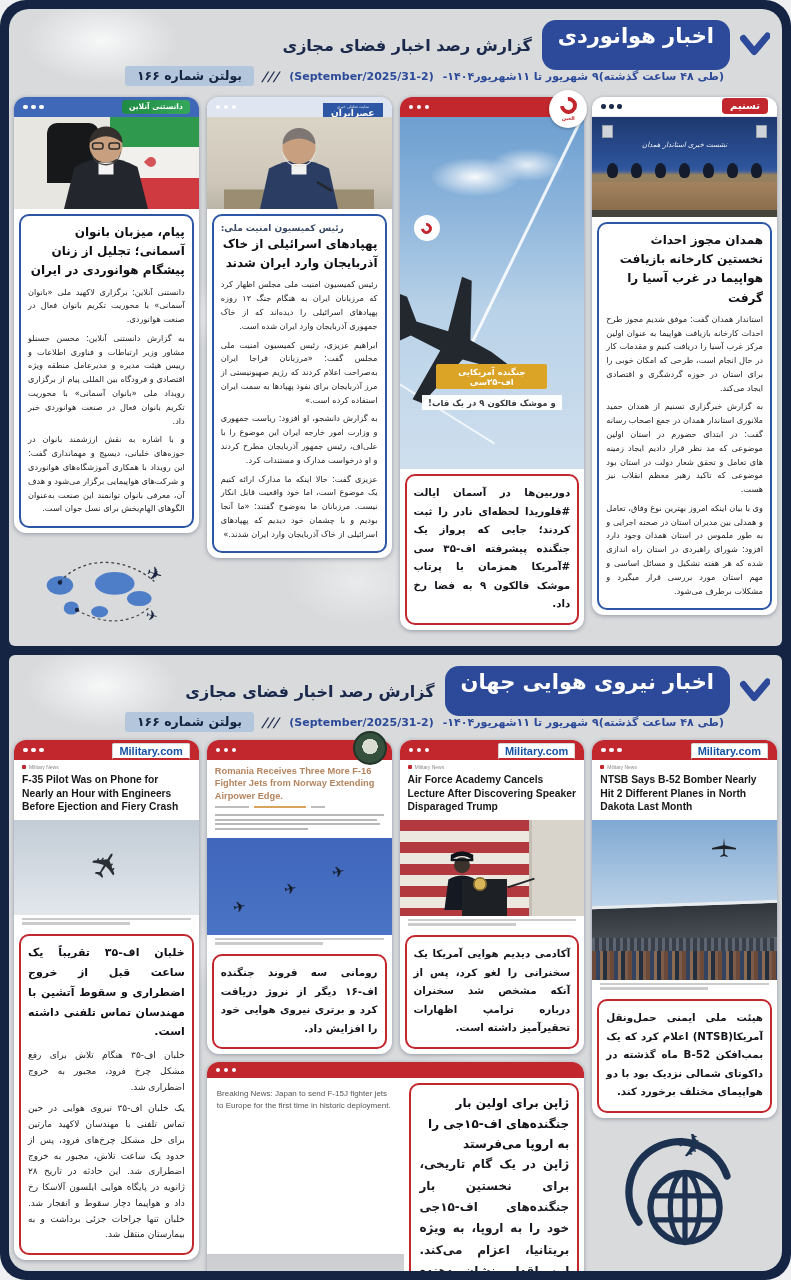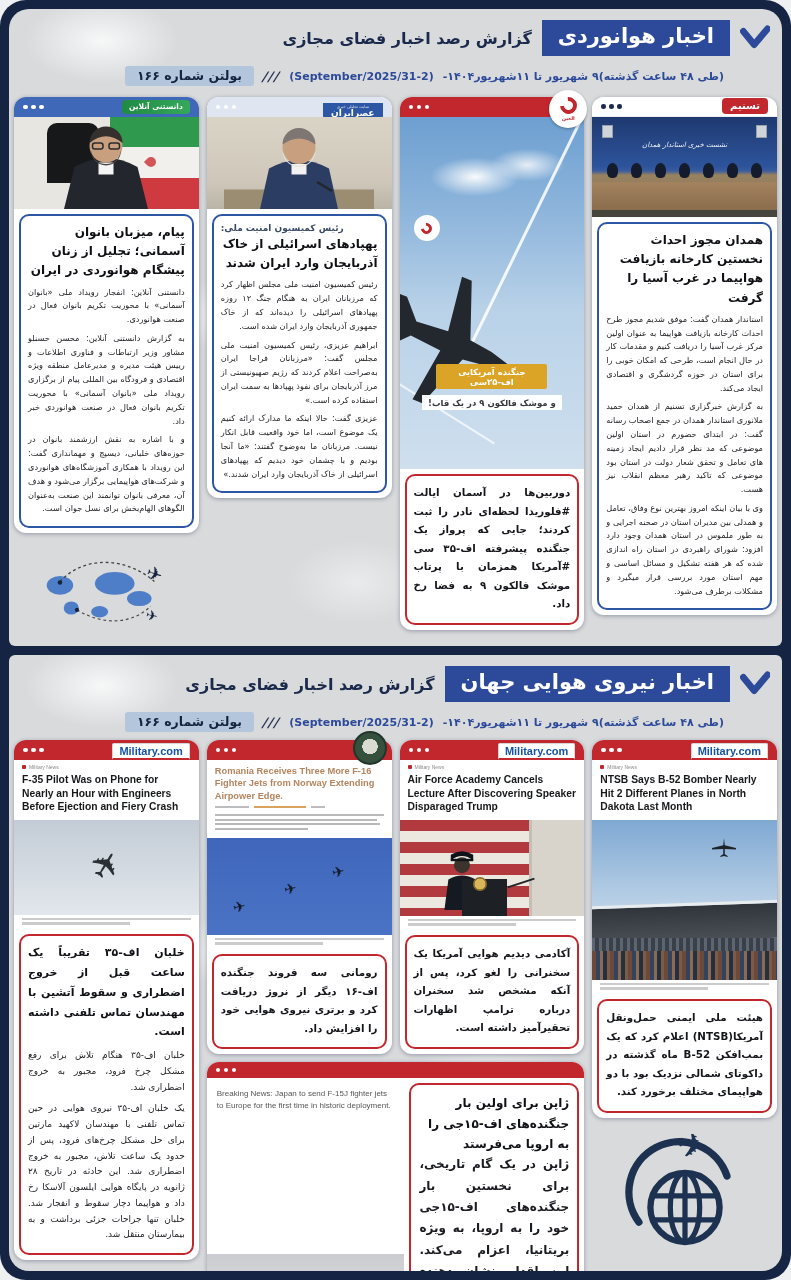--- a/index.html
+++ b/index.html
@@ -10,21 +10,21 @@
  radial-gradient(110px 60px at 12% 5%,rgba(255,255,255,.8),transparent 70%),
  radial-gradient(140px 70px at 88% 28%,rgba(255,255,255,.6),transparent 70%),
  radial-gradient(120px 90px at 62% 72%,rgba(255,255,255,.55),transparent 70%),
  radial-gradient(90px 50px at 28% 48%,rgba(255,255,255,.5),transparent 70%),
  radial-gradient(100px 60px at 45% 90%,rgba(255,255,255,.45),transparent 70%)}
 .panel-top{top:9px;height:637px;border-radius:20px 20px 6px 6px}
 .panel-bottom{top:655px;bottom:9px;border-radius:6px 6px 20px 20px}
 
 .hdr{position:absolute;top:11px;right:12px;left:12px;display:flex;direction:rtl;align-items:center;gap:10px;z-index:5}
 .chev{flex:0 0 auto}
-.badge-title{background:#2c4a99;color:#fff;font-weight:bold;font-size:21px;padding:4px 16px 8px;border-radius:0;white-space:nowrap}
+.badge-title{background:#2c4a99;color:#fff;font-weight:bold;font-size:21px;padding:4px 16px 22px;border-radius:14px;white-space:nowrap}
 .hdr-sub{color:#1b2a4c;font-weight:bold;font-size:16px;white-space:nowrap}
 .hdr2{position:absolute;top:57px;right:58px;display:flex;direction:rtl;align-items:center;gap:9px;z-index:5}
 .date-fa,.date-en{color:#2c4a99;font-size:11px;font-weight:bold}
 .slashes{color:#1b2a4c;font-weight:bold;font-size:13px;transform:skewX(-18deg);letter-spacing:1px}
 .bulletin{background:#b3c6dc;color:#14233f;font-weight:bold;font-size:12.5px;padding:2px 12px 3px;border-radius:3px;white-space:nowrap}
 
 .grid{position:absolute;left:5px;right:5px;display:grid;grid-template-columns:repeat(4,1fr);gap:8px;direction:rtl;align-items:start;z-index:4}
 .grid-top{top:88px}.grid-bot{top:85px}
 .card{background:#fff;border-radius:12px;box-shadow:0 1px 4px rgba(20,30,60,.35);position:relative}
 
@@ -237,20 +237,21 @@
             <path d="M39 21 a11 11 0 0 0 22 0 q-2 10 -11 10 q-9 0 -11 -10 Z" fill="#e9e6df"></path>
             <path d="M39 17 a11 11 0 0 1 22 0 q-11 -8 -22 0 Z" fill="#7d7672"></path>
             <line x1="62" y1="42" x2="72" y2="48" stroke="#22262b" stroke-width="1.5"></line>
           </svg>
         </div>
         <div class="tbox">
           <div class="kick">رئیس کمیسیون امنیت ملی:</div>
           <div class="hl">پهپادهای اسرائیلی از خاک آذربایجان وارد ایران شدند</div>
           <div class="p">رئیس کمیسیون امنیت ملی مجلس اظهار کرد که مرزبانان ایران به هنگام جنگ ۱۲ روزه پهپادهای اسرائیلی را دیده‌اند که از خاک جمهوری آذربایجان وارد ایران شده است.</div>
           <div class="p">ابراهیم عزیزی، رئیس کمیسیون امنیت ملی مجلس گفت: «مرزبانان فراجا ایران به‌صراحت اعلام کردند که رژیم صهیونیستی از مرز آذربایجان برای نفوذ پهپادها به سمت ایران استفاده کرده است.»</div>
+          <div class="p">به گزارش دانشجو، او افزود: ریاست جمهوری و وزارت امور خارجه ایران این موضوع را با علی‌اف، رئیس جمهور آذربایجان مطرح کردند و او درخواست مدارک و مستندات کرد.</div>
           <div class="p">عزیزی گفت: حالا اینکه ما مدارک ارائه کنیم یک موضوع است، اما خود واقعیت قابل انکار نیست. مرزبانان ما به‌وضوح گفتند: «ما آنجا بودیم و با چشمان خود دیدیم که پهپادهای اسرائیلی از خاک آذربایجان وارد ایران شدند.»</div>
         </div>
       </article>
 
       <article class="card">
         <div class="strip strip-blue">
           <span class="dots">
               <i></i>
               <i></i>
               <i></i>
@@ -267,21 +268,21 @@
             <rect x="45" y="29" width="10" height="8" fill="#f4f4f4"></rect>
             <circle cx="50" cy="18" r="11" fill="#c9a07f"></circle>
             <path d="M40 21 a10 10 0 0 0 20 0 q-2 9 -10 9 q-8 0 -10 -9 Z" fill="#4a443f"></path>
             <path d="M39 16 a11 11 0 0 1 22 0 q-11 -9 -22 0 Z" fill="#34302d"></path>
             <rect x="41" y="16" width="7" height="4" rx="1.5" fill="none" stroke="#2a2a2a" stroke-width="1"></rect>
             <rect x="52" y="16" width="7" height="4" rx="1.5" fill="none" stroke="#2a2a2a" stroke-width="1"></rect>
           </svg>
         </div>
         <div class="tbox">
           <div class="hl">پیام، میزبان بانوان آسمانی؛ تجلیل از زنان پیشگام هوانوردی در ایران</div>
-          <div class="p">دانستنی آنلاین: انفجار رویداد ملی «بانوان آسمانی» با محوریت تکریم بانوان فعال در صنعت هوانوردی.</div>
+          <div class="p">دانستنی آنلاین: برگزاری لاکهید ملی «بانوان آسمانی» با محوریت تکریم بانوان فعال در صنعت هوانوردی.</div>
           <div class="p">به گزارش دانستنی آنلاین: محسن حسنلو مشاور وزیر ارتباطات و فناوری اطلاعات و رییس هیئت مدیره و مدیرعامل منطقه ویژه اقتصادی و فرودگاه بین المللی پیام از برگزاری رویداد ملی «بانوان آسمانی» با محوریت تکریم بانوان فعال در صنعت هوانوردی خبر داد.</div>
           <div class="p">و با اشاره به نقش ارزشمند بانوان در حوزه‌های خلبانی، دیسپچ و مهمانداری گفت: این رویداد با همکاری آموزشگاه‌های هوانوردی و شرکت‌های هواپیمایی برگزار می‌شود و هدف آن، معرفی بانوان توانمند این صنعت به‌عنوان الگوهای الهام‌بخش برای نسل جوان است.</div>
         </div>
       </article>
     </div>
 
     <svg class="mapsvg" width="150" height="85" viewBox="0 0 150 90">
       <ellipse cx="22" cy="30" rx="14" ry="10" fill="#4f7ec9"></ellipse>
       <ellipse cx="34" cy="54" rx="8" ry="7" fill="#4f7ec9"></ellipse>
       <ellipse cx="80" cy="28" rx="21" ry="12" fill="#4f7ec9"></ellipse>

